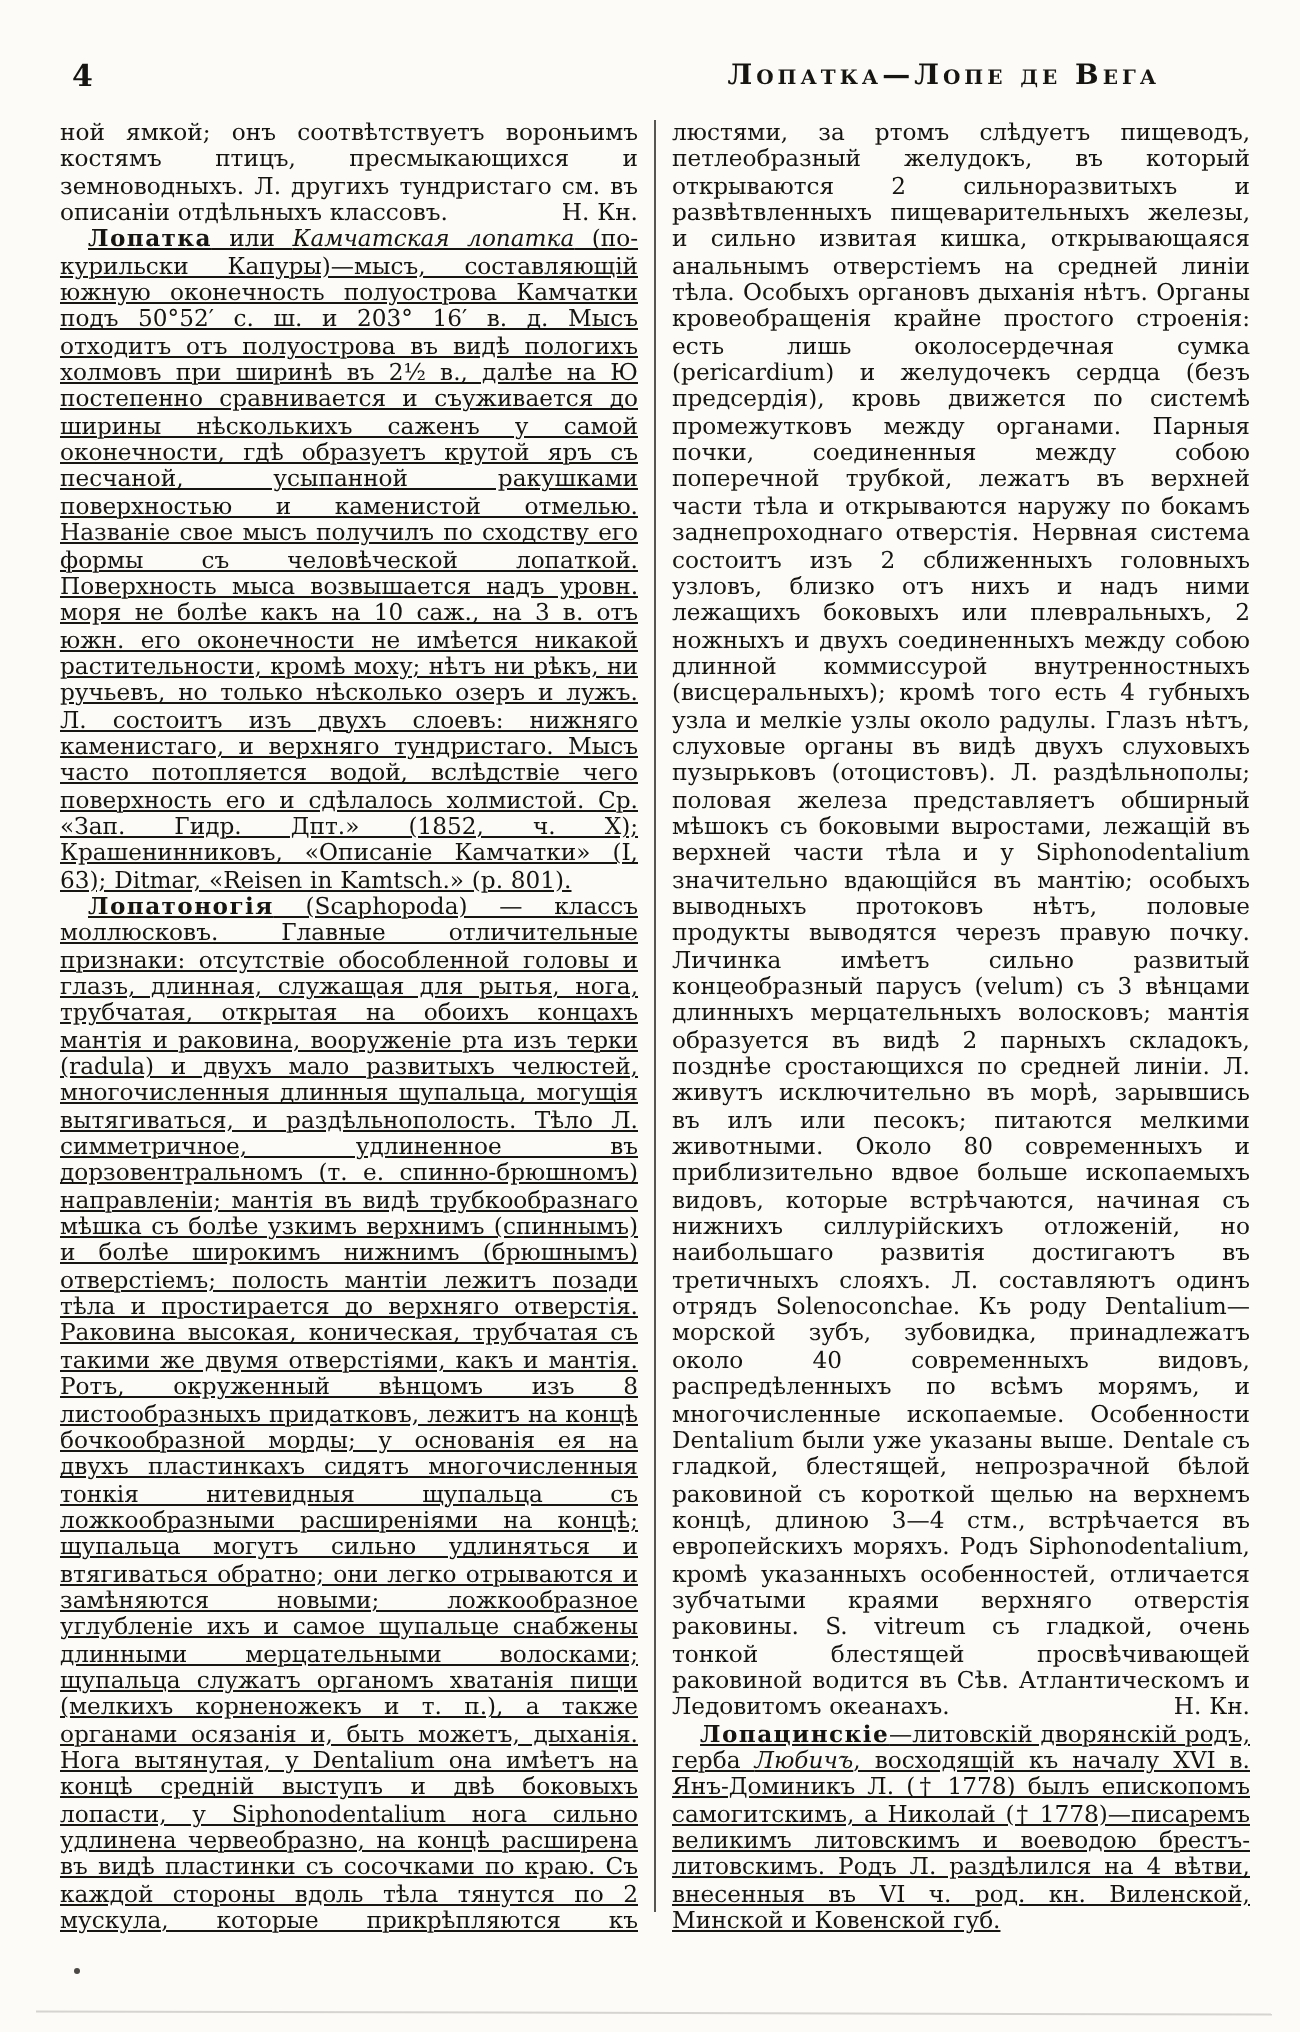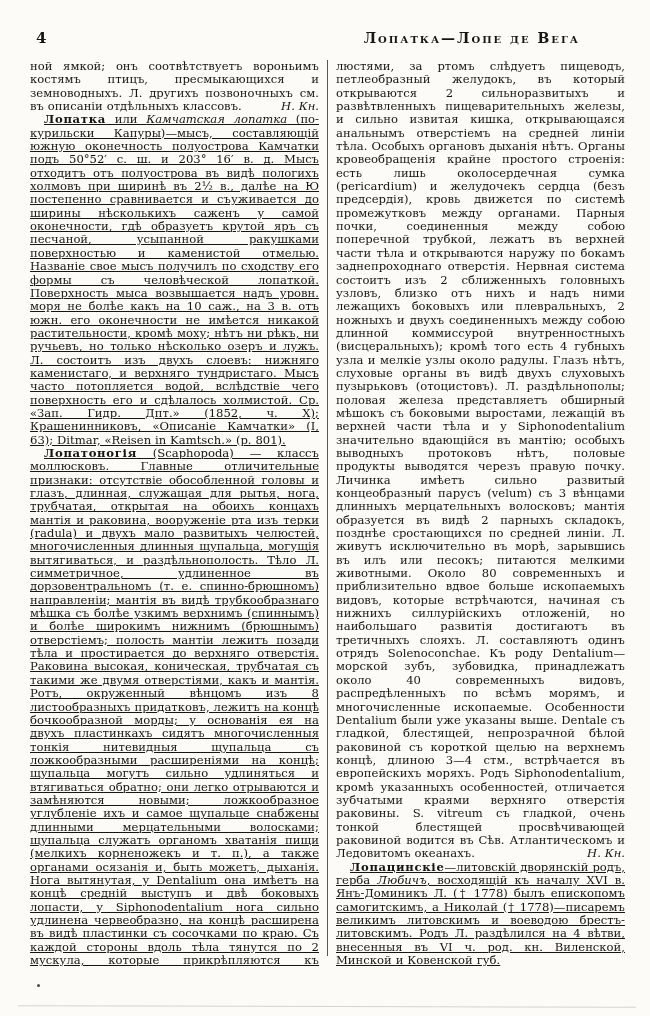--- a/index.html
+++ b/index.html
@@ -44,21 +44,21 @@
   .divider{
     width:1px;
     margin:0 8px;
     height:896px;
     background:rgba(25,22,18,0.72);
   }
   .para{margin:0;padding:0;}
   .para.indent{text-indent:14px;text-decoration:underline;}
   .hw{font-weight:bold;letter-spacing:0.7px;}
   .it{font-style:italic;}
-  .sign{float:right;font-style:italic;padding-left:10px;}
+  .sign{float:right;padding-left:10px;}
   .ink-dot{
     position:absolute;left:37px;top:984px;
     width:3px;height:3px;border-radius:50%;
     background:rgba(30,28,25,0.8);
   }
   .bottom-hairline{
     position:absolute;left:18px;right:14px;top:1006px;height:1px;
     background:rgba(40,38,34,0.18);
     transform:rotate(0.15deg);
   }
@@ -68,21 +68,21 @@
 
 <div class="page">
 
   <div class="header">
     <span class="pagenum">4</span>
     <span class="running-title">Лопатка—Лопе де Вега</span>
   </div>
 
   <div class="columns">
     <div class="col">
-        <p class="para"><span class="tx">ной ямкой; онъ соотвѣтствуетъ вороньимъ костямъ птицъ, пресмыкающихся и земноводныхъ. Л. другихъ позвоночныхъ см. въ описаніи отдѣльныхъ классовъ.</span><span class="sign">Н. Кн.</span></p>
+        <p class="para"><span class="tx">ной ямкой; онъ соотвѣтствуетъ вороньимъ костямъ птицъ, пресмыкающихся и земноводныхъ. Л. другихъ тундристаго см. въ описаніи отдѣльныхъ классовъ.</span><span class="sign">Н. Кн.</span></p>
         <p class="para indent"><span class="hw">Лопатка</span><span class="tx"> или </span><span class="it">Камчатская лопатка</span><span class="tx"> (по-курильски Капуры)—мысъ, составляющій южную оконечность полуострова Камчатки подъ 50°52′ с. ш. и 203° 16′ в. д. Мысъ отходитъ отъ полуострова въ видѣ пологихъ холмовъ при ширинѣ въ 2½ в., далѣе на Ю постепенно сравнивается и съуживается до ширины нѣсколькихъ саженъ у самой оконечности, гдѣ образуетъ крутой яръ съ песчаной, усыпанной ракушками поверхностью и каменистой отмелью. Названіе свое мысъ получилъ по сходству его формы съ человѣческой лопаткой. Поверхность мыса возвышается надъ уровн. моря не болѣе какъ на 10 саж., на 3 в. отъ южн. его оконечности не имѣется никакой растительности, кромѣ моху; нѣтъ ни рѣкъ, ни ручьевъ, но только нѣсколько озеръ и лужъ. Л. состоитъ изъ двухъ слоевъ: нижняго каменистаго, и верхняго тундристаго. Мысъ часто потопляется водой, вслѣдствіе чего поверхность его и сдѣлалось холмистой. Ср. «Зап. Гидр. Дпт.» (1852, ч. X); Крашенинниковъ, «Описаніе Камчатки» (I, 63); Ditmar, «Reisen in Kamtsch.» (p. 801).</span></p>
         <p class="para indent"><span class="hw">Лопатоногія</span><span class="tx"> (Scaphopoda) — классъ моллюсковъ. Главные отличительные признаки: отсутствіе обособленной головы и глазъ, длинная, служащая для рытья, нога, трубчатая, открытая на обоихъ концахъ мантія и раковина, вооруженіе рта изъ терки (radula) и двухъ мало развитыхъ челюстей, многочисленныя длинныя щупальца, могущія вытягиваться, и раздѣльнополость. Тѣло Л. симметричное, удлиненное въ дорзовентральномъ (т. е. спинно-брюшномъ) направленіи; мантія въ видѣ трубкообразнаго мѣшка съ болѣе узкимъ верхнимъ (спиннымъ) и болѣе широкимъ нижнимъ (брюшнымъ) отверстіемъ; полость мантіи лежитъ позади тѣла и простирается до верхняго отверстія. Раковина высокая, коническая, трубчатая съ такими же двумя отверстіями, какъ и мантія. Ротъ, окруженный вѣнцомъ изъ 8 листообразныхъ придатковъ, лежитъ на концѣ бочкообразной морды; у основанія ея на двухъ пластинкахъ сидятъ многочисленныя тонкія нитевидныя щупальца съ ложкообразными расширеніями на концѣ; щупальца могутъ сильно удлиняться и втягиваться обратно; они легко отрываются и замѣняются новыми; ложкообразное углубленіе ихъ и самое щупальце снабжены длинными мерцательными волосками; щупальца служатъ органомъ хватанія пищи (мелкихъ корненожекъ и т. п.), а также органами осязанія и, быть можетъ, дыханія. Нога вытянутая, у Dentalium она имѣетъ на концѣ средній выступъ и двѣ боковыхъ лопасти, у Siphonodentalium нога сильно удлинена червеобразно, на концѣ расширена въ видѣ пластинки съ сосочками по краю. Съ каждой стороны вдоль тѣла тянутся по 2 мускула, которые прикрѣпляются къ верхнему концу раковины, внизу сливаются и входятъ въ ногу, служа для ея укороченія и втягиванія. Полость рта вооружена теркой изъ 5 продольныхъ рядовъ зубовъ и 2 слаборазвитыми че-</span></p>
       </div>
     <div class="divider"></div>
     <div class="col">
         <p class="para"><span class="tx">люстями, за ртомъ слѣдуетъ пищеводъ, петлеобразный желудокъ, въ который открываются 2 сильноразвитыхъ и развѣтвленныхъ пищеварительныхъ железы, и сильно извитая кишка, открывающаяся анальнымъ отверстіемъ на средней линіи тѣла. Особыхъ органовъ дыханія нѣтъ. Органы кровеобращенія крайне простого строенія: есть лишь околосердечная сумка (pericardium) и желудочекъ сердца (безъ предсердія), кровь движется по системѣ промежутковъ между органами. Парныя почки, соединенныя между собою поперечной трубкой, лежатъ въ верхней части тѣла и открываются наружу по бокамъ заднепроходнаго отверстія. Нервная система состоитъ изъ 2 сближенныхъ головныхъ узловъ, близко отъ нихъ и надъ ними лежащихъ боковыхъ или плевральныхъ, 2 ножныхъ и двухъ соединенныхъ между собою длинной коммиссурой внутренностныхъ (висцеральныхъ); кромѣ того есть 4 губныхъ узла и мелкіе узлы около радулы. Глазъ нѣтъ, слуховые органы въ видѣ двухъ слуховыхъ пузырьковъ (отоцистовъ). Л. раздѣльнополы; половая железа представляетъ обширный мѣшокъ съ боковыми выростами, лежащій въ верхней части тѣла и у Siphonodentalium значительно вдающійся въ мантію; особыхъ выводныхъ протоковъ нѣтъ, половые продукты выводятся черезъ правую почку. Личинка имѣетъ сильно развитый концеобразный парусъ (velum) съ 3 вѣнцами длинныхъ мерцательныхъ волосковъ; мантія образуется въ видѣ 2 парныхъ складокъ, позднѣе сростающихся по средней линіи. Л. живутъ исключительно въ морѣ, зарывшись въ илъ или песокъ; питаются мелкими животными. Около 80 современныхъ и приблизительно вдвое больше ископаемыхъ видовъ, которые встрѣчаются, начиная съ нижнихъ силлурійскихъ отложеній, но наибольшаго развитія достигаютъ въ третичныхъ слояхъ. Л. составляютъ одинъ отрядъ Solenoconchae. Къ роду Dentalium—морской зубъ, зубовидка, принадлежатъ около 40 современныхъ видовъ, распредѣленныхъ по всѣмъ морямъ, и многочисленные ископаемые. Особенности Dentalium были уже указаны выше. Dentale съ гладкой, блестящей, непрозрачной бѣлой раковиной съ короткой щелью на верхнемъ концѣ, длиною 3—4 стм., встрѣчается въ европейскихъ моряхъ. Родъ Siphonodentalium, кромѣ указанныхъ особенностей, отличается зубчатыми краями верхняго отверстія раковины. S. vitreum съ гладкой, очень тонкой блестящей просвѣчивающей раковиной водится въ Сѣв. Атлантическомъ и Ледовитомъ океанахъ.</span><span class="sign">Н. Кн.</span></p>
         <p class="para indent"><span class="hw">Лопацинскіе</span><span class="tx">—литовскій дворянскій родъ, герба </span><span class="it">Любичъ</span><span class="tx">, восходящій къ началу XVI в. Янъ-Доминикъ Л. († 1778) былъ епископомъ самогитскимъ, а Николай († 1778)—писаремъ великимъ литовскимъ и воеводою брестъ-литовскимъ. Родъ Л. раздѣлился на 4 вѣтви, внесенныя въ VI ч. род. кн. Виленской, Минской и Ковенской губ.</span></p>
         <p class="para indent"><span class="hw">Лопе де Вега</span><span class="tx"> (Lope Felix de Vega Carpio) — геніальный драматургъ, творецъ испанской національной драмы, род. 25 ноября 1562 г. въ Мадридѣ. Отецъ Л. писалъ стихи, какъ видно изъ поэмы его сына: «Лавръ Апол-</span></p>
       </div>
   </div>

